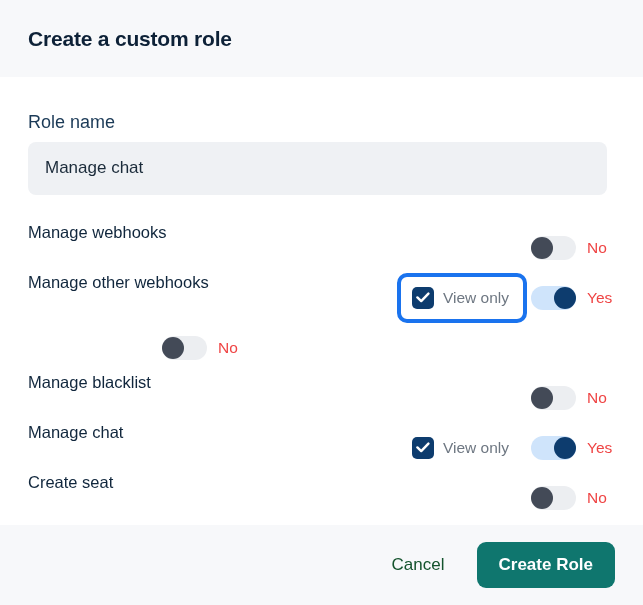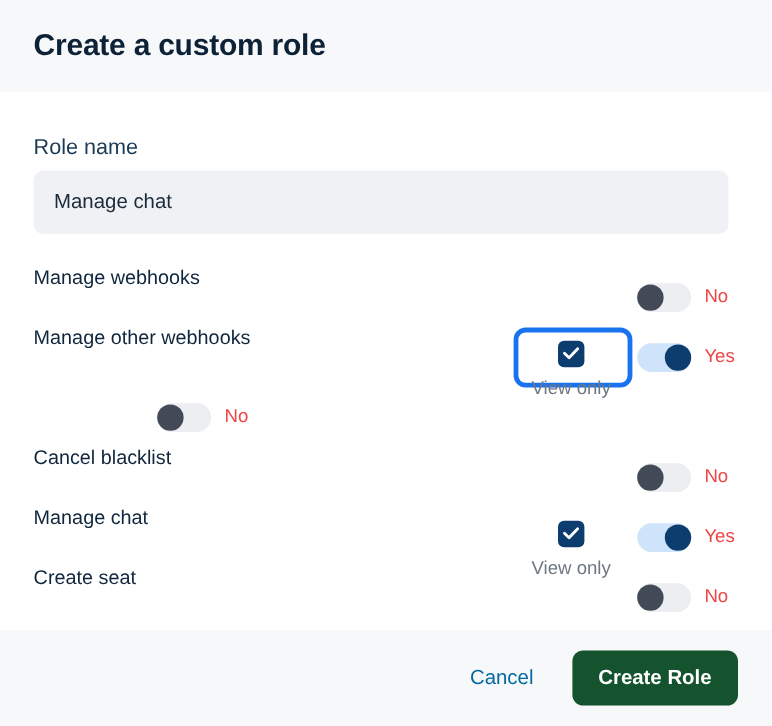--- a/index.html
+++ b/index.html
@@ -27,21 +27,21 @@
   .dialog-header {
     height: 77px;
     background: #f7f8fa;
     display: flex;
     align-items: center;
     padding: 0 28px;
     box-sizing: border-box;
     flex: 0 0 auto;
   }
   .dialog-title {
-    font-size: 25px;
+    font-size: 21px;
     font-weight: bold;
     letter-spacing: -0.2px;
     color: #0d2137;
     line-height: 1.1;
   }
 
   
   .dialog-body {
     flex: 1 1 auto;
     background: #ffffff;
@@ -95,21 +95,20 @@
   
   .viewonly {
     display: flex;
     align-items: center;
     gap: 9px;
     padding: 7px 14px 7px 11px;
     border-radius: 10px;
     border: 4px solid transparent;
     box-sizing: border-box;
     margin-right: 4px;
-    flex-direction: column;
   }
   .viewonly.focused {
     border-color: #1a73ee;
     background: #ffffff;
   }
   .viewonly.placeholder-slot {
     visibility: hidden;
   }
   .checkbox {
     width: 22px;
@@ -171,26 +170,26 @@
     gap: 18px;
     padding: 0 28px;
     box-sizing: border-box;
     flex: 0 0 auto;
   }
   .btn-cancel {
     background: transparent;
     border: none;
     font-family: "Liberation Sans", sans-serif;
     font-size: 17px;
-    color: #0369a1;
+    color: #14532d;
     padding: 10px 14px;
     cursor: pointer;
   }
   .btn-primary {
-    background: #14532d;
+    background: #0f766e;
     border: none;
     border-radius: 9px;
     color: #ffffff;
     font-family: "Liberation Sans", sans-serif;
     font-size: 17px;
     font-weight: bold;
     padding: 0 22px;
     height: 46px;
     cursor: pointer;
     white-space: nowrap;
@@ -249,21 +248,21 @@
             <span class="viewonly-label">View only</span>
           </div>
           <div class="toggle-wrap">
             <div class="toggle off">
               <span class="knob"></span>
             </div>
             <span class="toggle-text">No</span>
           </div>
         </div>
         <div class="perm-row">
-          <div class="perm-label">Cancel blacklist</div>
+          <div class="perm-label">Manage blacklist</div>
           <div class="viewonly placeholder-slot">
             <span class="checkbox"></span>
             <span class="viewonly-label">View only</span>
           </div>
           <div class="toggle-wrap">
             <div class="toggle off">
               <span class="knob"></span>
             </div>
             <span class="toggle-text">No</span>
           </div>

